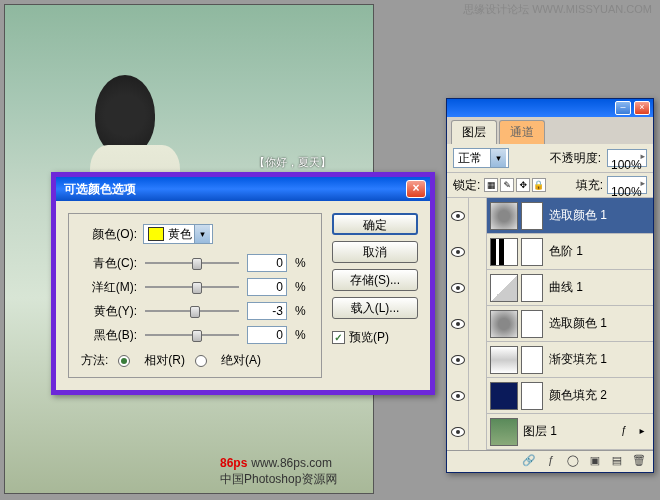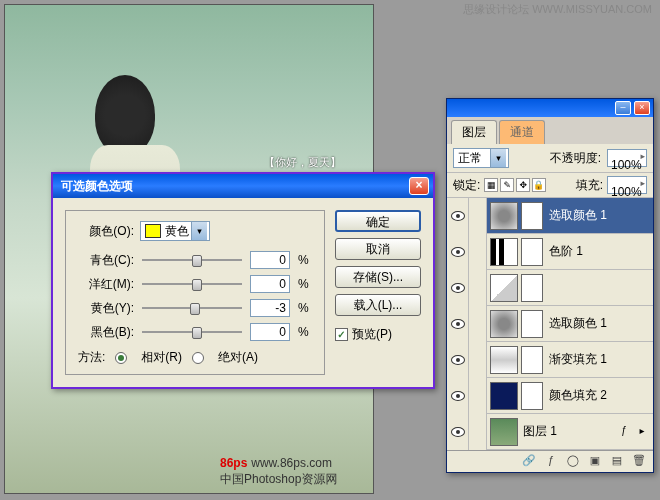--- a/index.html
+++ b/index.html
@@ -1,24 +1,24 @@
 <!DOCTYPE html>
 <html><head>
 <meta charset="utf-8">
 <style>
 *{box-sizing:border-box;margin:0;padding:0;font-family:"Microsoft YaHei",SimSun,sans-serif;font-size:12px}
 body{width:660px;height:500px;background:#9b9b9b;position:relative;overflow:hidden}
 .photo{position:absolute;left:4px;top:4px;width:370px;height:490px;background:linear-gradient(180deg,#8fb89f 0%,#a8c8b5 20%,#c5d8c8 40%,#d8e5d5 60%,#a8b898 100%);border:1px solid #555}
 .photo::before{content:"";position:absolute;left:90px;top:70px;width:60px;height:80px;background:radial-gradient(circle,#2a2a2a 40%,#1a1a1a 100%);border-radius:50% 50% 45% 45%}
 .photo::after{content:"";position:absolute;left:85px;top:140px;width:90px;height:120px;background:linear-gradient(180deg,#e8ead8 0%,#d5d8c5 100%);border-radius:20% 20% 10% 10%}
-.photo-text{position:absolute;right:32px;top:150px;color:#fff;font-size:11px;text-shadow:0 0 2px #000}
+.photo-text{position:absolute;right:42px;top:150px;color:#fff;font-size:11px;text-shadow:0 0 2px #000}
 .watermark-top{position:absolute;right:8px;top:2px;color:#888;font-size:11px}
 .logo{position:absolute;left:220px;bottom:30px;color:#d00;font-size:14px;font-weight:bold;z-index:5}
 .logo-sub{position:absolute;left:220px;bottom:12px;color:#333;font-size:12px;z-index:5}
-.dialog{position:absolute;left:51px;top:172px;width:384px;background:#ece9d8;border:2px solid #6d28d9;box-shadow:2px 2px 6px rgba(0,0,0,.4);z-index:10}
+.dialog{position:absolute;left:51px;top:172px;width:384px;background:#ece9d8;border:5px solid #6d28d9;box-shadow:2px 2px 6px rgba(0,0,0,.4);z-index:10}
 .titlebar{height:24px;background:linear-gradient(180deg,#0058e0 0%,#2a7cff 50%,#0a50c8 100%);display:flex;align-items:center;padding:0 4px;color:#fff;font-weight:bold}
 .titlebar-text{flex:1;padding-left:4px}
 .close-btn{width:20px;height:18px;background:linear-gradient(180deg,#f5a090 0%,#e04020 100%);border:1px solid #fff;border-radius:3px;color:#fff;text-align:center;line-height:14px;font-weight:bold;cursor:pointer}
 .dialog-body{padding:12px;display:flex;gap:10px}
 .fieldset{border:1px solid #999;padding:10px 12px 8px;flex:1;position:relative}
 .color-row{display:flex;align-items:center;margin-bottom:10px;gap:6px}
 .color-row label{min-width:56px;text-align:right}
 .swatch{width:16px;height:14px;border:1px solid #333;display:inline-block}
 .dropdown{height:20px;border:1px solid #7f9db9;background:#fff;padding:0 18px 0 4px;position:relative;display:inline-flex;align-items:center;min-width:70px}
 .dropdown::after{content:"▾";position:absolute;right:2px;top:0;width:15px;height:18px;background:linear-gradient(180deg,#cde 0%,#9bd 100%);border-left:1px solid #7f9db9;text-align:center;line-height:18px;font-size:9px}
@@ -208,20 +208,21 @@
     <span class="layer-name">色阶 1</span>
 
    </div>
       <div class="layer ">
     <div class="eye">
           <span class="eye-icon"></span>
         </div>
     <div class="link"></div>
     <div class="thumb curves"></div>
     <div class="mask"></div>
+    <span class="layer-name">曲线 1</span>
 
    </div>
       <div class="layer ">
     <div class="eye">
           <span class="eye-icon"></span>
         </div>
     <div class="link"></div>
     <div class="thumb adj"></div>
     <div class="mask"></div>
     <span class="layer-name">选取颜色 1</span>

